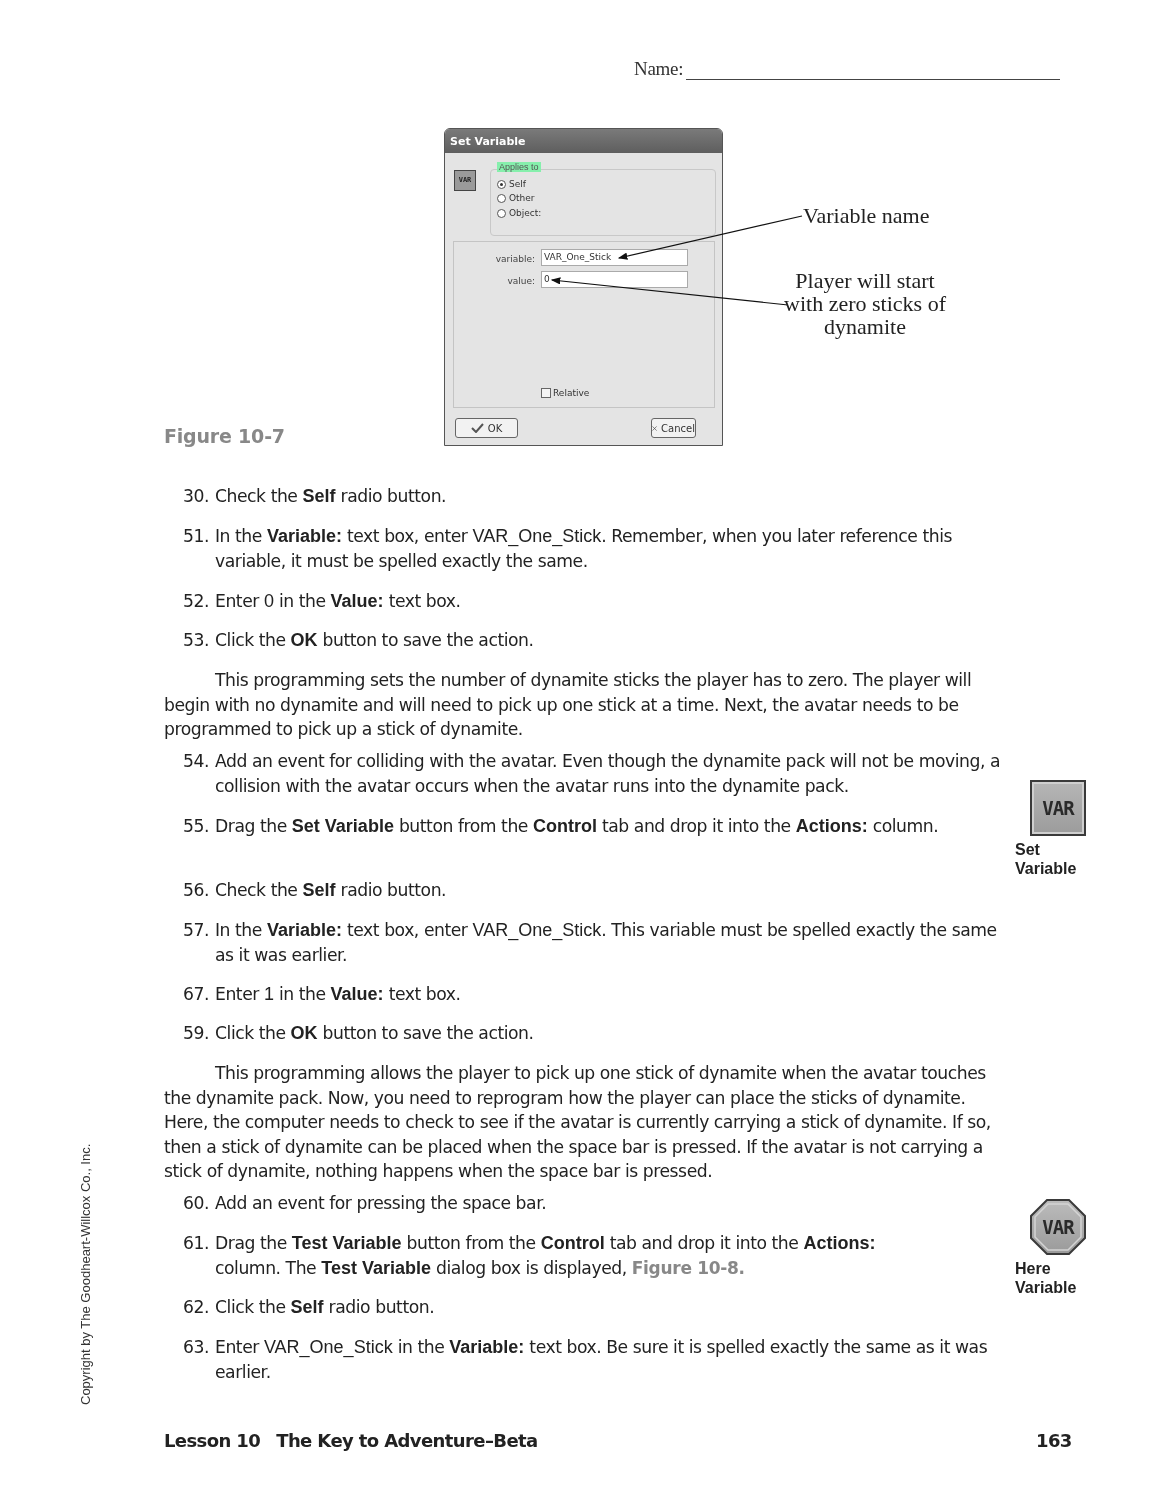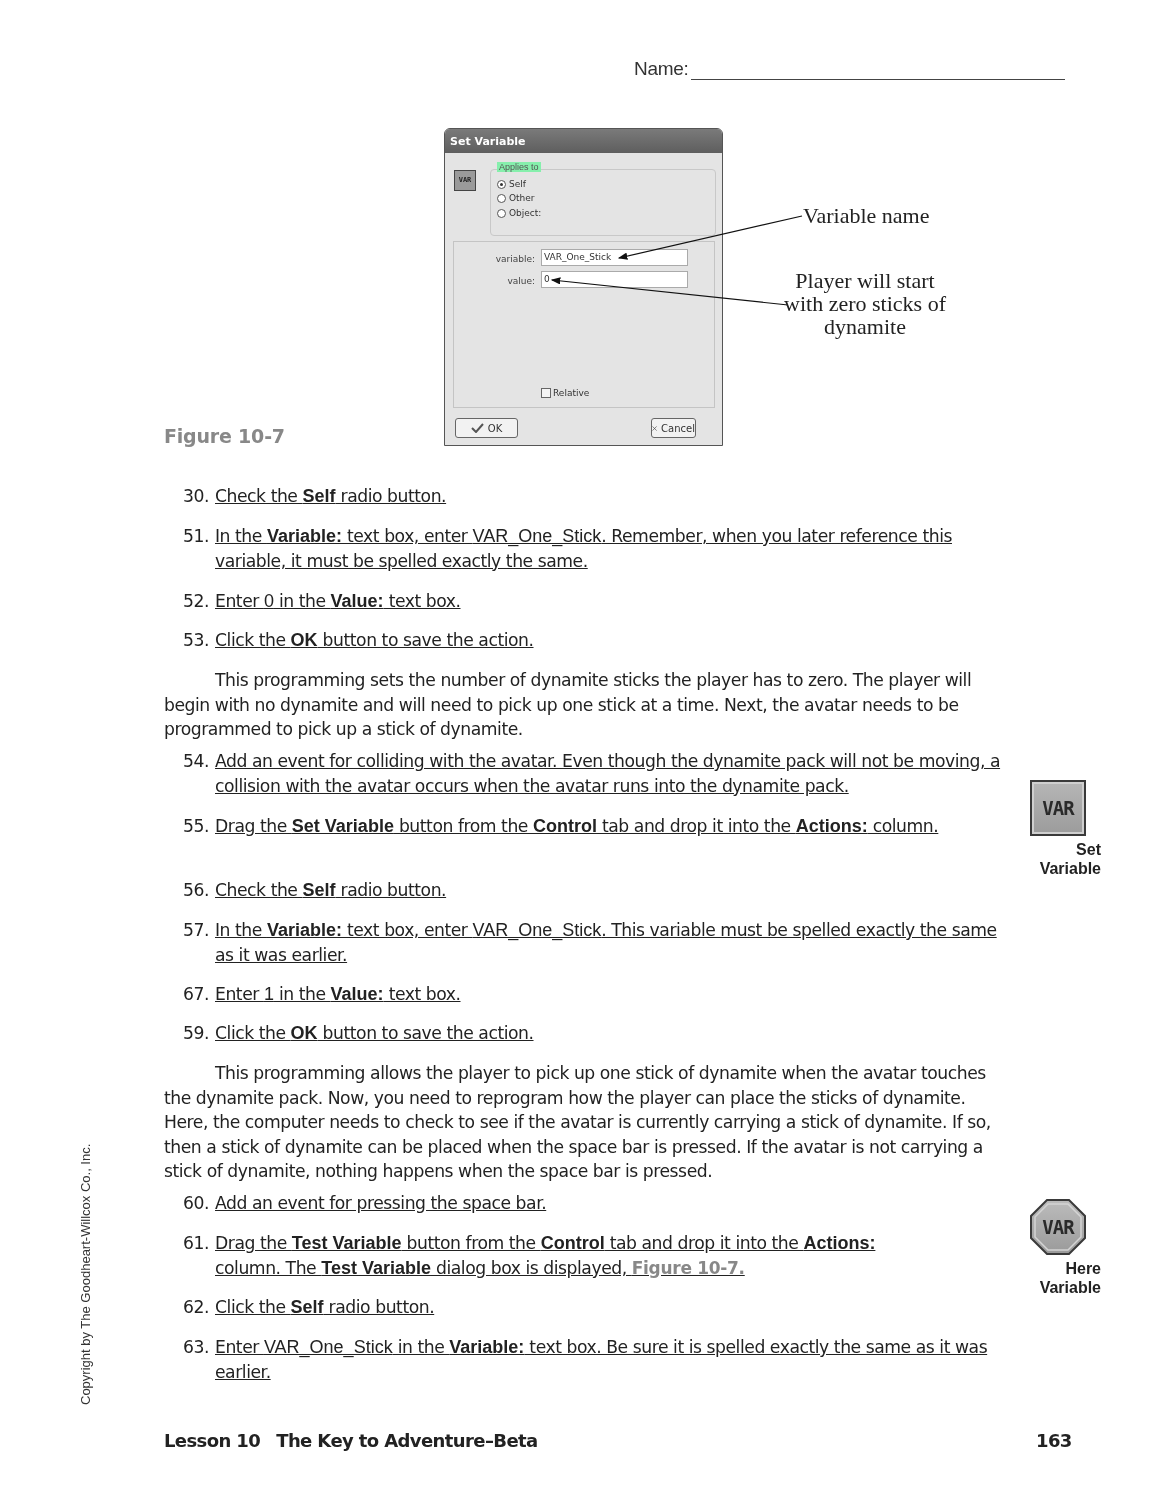--- a/index.html
+++ b/index.html
@@ -1,21 +1,21 @@
 <!DOCTYPE html>
 <html><head>
 <meta charset="utf-8">
 <style>
   html, body { margin:0; padding:0; background:#ffffff; }
   body { width:1168px; height:1508px; position:relative; overflow:hidden;
          font-family:"Liberation Sans", sans-serif; color:#222; }
   .abs { position:absolute; }
 
   
-  .name-line { left:634px; top:58px; font-size:19px; color:#333; font-family:Liberation Sans, sans-serif; font-weight:300; letter-spacing:-0.3px; display:flex; align-items:flex-end; }
+  .name-line { left:634px; top:58px; font-size:19px; color:#333; font-family:Liberation Serif, serif; font-weight:300; letter-spacing:-0.3px; display:flex; align-items:flex-end; }
   .name-rule { display:inline-block; width:374px; border-bottom:1px solid #444; height:18px; margin-left:3px; }
 
   
   .dialog { left:444px; top:128px; width:279px; height:318px; background:#e4e4e4; border:1px solid #555; box-sizing:border-box; border-radius:6px 6px 0 0; }
   .dlg-title { height:24px; background:linear-gradient(#7a7a7a,#5e5e5e); border-radius:5px 5px 0 0; color:#fff; font-weight:bold; font-size:11px; line-height:26px; padding-left:5px; font-family:"DejaVu Sans", sans-serif; }
   .dlg-icon { left:9px; top:41px; width:22px; height:21px; background:#9a9a9a; border:1px solid #444; box-sizing:border-box; font-size:7px; font-weight:bold; color:#222; text-align:center; line-height:19px; font-family:"DejaVu Sans Mono", monospace; }
   .applies { left:45px; top:40px; width:226px; height:67px; border:1px solid #c8c8c8; border-radius:4px; box-sizing:border-box; }
   .applies-legend { left:52px; top:33px; background:#86efac; font-size:9px; color:#555; padding:0 2px; }
   .radio-row { left:52px; font-size:9px; color:#333; display:flex; align-items:center; font-family:"DejaVu Sans", sans-serif; }
   .radio { width:9px; height:9px; border:1px solid #555; border-radius:50%; background:#fff; margin-right:3px; box-sizing:border-box; position:relative; }
@@ -33,31 +33,31 @@
   .callout { font-family:"Liberation Serif", serif; font-size:22px; color:#222; text-align:center; line-height:23px; }
   .callout-1 { left:803px; top:204px; }
   .callout-2 { left:780px; top:269px; width:170px; }
 
   .fig-caption { left:164px; top:425px; font-size:19px; font-weight:bold; color:#888; font-family:"DejaVu Sans", sans-serif; letter-spacing:-0.2px; }
 
   
   .txt { font-family:"DejaVu Sans", sans-serif; font-size:17.2px; color:#222; line-height:24.5px; letter-spacing:-0.45px; font-weight:normal; }
   .step { left:164px; width:840px; display:flex; }
   .step .num { width:51px; text-align:right; padding-right:0; flex:none; box-sizing:border-box; padding-right:6px; }
-  .step .body { flex:1;text-decoration:underline; }
+  .step .body { flex:1; }
   .para { left:164px; width:830px; text-indent:51px; }
   b { font-family:"Liberation Sans", sans-serif; font-weight:bold; letter-spacing:0; font-size:18px; }
   .figref { color:#888; font-family:"DejaVu Sans", sans-serif; font-weight:bold; font-size:17px; letter-spacing:-0.3px; }
   .mono { font-family:"Liberation Sans", sans-serif; font-size:18px; letter-spacing:0; }
 
   
   .side-icon { left:1030px; width:56px; height:56px; }
   .set-icon { top:780px; background:linear-gradient(#b6b6b6,#9c9c9c); border:2px solid #3a3a3a; box-sizing:border-box; box-shadow: inset 0 0 0 2px #cfcfcf; display:flex; align-items:center; justify-content:center; }
   .var-glyph { font-family:"DejaVu Sans Mono", monospace; font-weight:bold; font-size:19px; color:#2a2a2a; letter-spacing:-1px; }
-  .side-label { left:1015px; width:86px; text-align:right; font-family:"Liberation Sans", sans-serif; font-weight:bold; font-size:16px; line-height:19px; color:#222; }
+  .side-label { left:1015px; width:86px; text-align:left; font-family:"Liberation Sans", sans-serif; font-weight:bold; font-size:16px; line-height:19px; color:#222; }
 
   .copyright { left:78px; top:1405px; transform-origin:0 0; transform:rotate(-90deg); font-size:13px; color:#333; white-space:nowrap; font-family:"Liberation Sans", sans-serif; }
 
   .footer-left { left:164px; top:1430px; font-family:"DejaVu Sans", sans-serif; font-weight:bold; font-size:18px; color:#222; letter-spacing:-0.6px; }
   .footer-left .sep { display:inline-block; width:16px; }
   .footer-right { left:1036px; top:1430px; font-family:"DejaVu Sans", sans-serif; font-weight:bold; font-size:18px; color:#222; letter-spacing:-0.6px; }
 </style>
 </head>
 <body>
 
@@ -181,21 +181,21 @@
 
 <div class="abs txt para" style="top:1061px">This programming allows the player to pick up one stick of dynamite when the avatar touches the dynamite pack. Now, you need to reprogram how the player can place the sticks of dynamite. Here, the computer needs to check to see if the avatar is currently carrying a stick of dynamite. If so, then a stick of dynamite can be placed when the space bar is pressed. If the avatar is not carrying a stick of dynamite, nothing happens when the space bar is pressed.</div>
 
 <div class="abs txt step" style="top:1191px">
   <span class="num">60.</span>
   <span class="body">Add an event for pressing the space bar.</span>
 </div>
 
 <div class="abs txt step" style="top:1231px">
   <span class="num">61.</span>
-  <span class="body" style="padding-right:60px"><span>Drag the </span><b>Test Variable</b><span> button from the </span><b>Control</b><span> tab and drop it into the </span><b>Actions:</b><span> column. The </span><b>Test Variable</b><span> dialog box is displayed, </span><span class="figref">Figure 10-7.</span></span>
+  <span class="body" style="padding-right:60px"><span>Drag the </span><b>Test Variable</b><span> button from the </span><b>Control</b><span> tab and drop it into the </span><b>Actions:</b><span> column. The </span><b>Test Variable</b><span> dialog box is displayed, </span><span class="figref">Figure 10-8.</span></span>
 </div>
 
 <div class="abs txt step" style="top:1295px">
   <span class="num">62.</span>
   <span class="body"><span>Click the </span><b>Self</b><span> radio button.</span></span>
 </div>
 
 <div class="abs txt step" style="top:1335px">
   <span class="num">63.</span>
   <span class="body"><span>Enter </span><span class="mono">VAR_One_Stick</span><span> in the </span><b>Variable:</b><span> text box. Be sure it is spelled exactly the same as it was earlier.</span></span>

